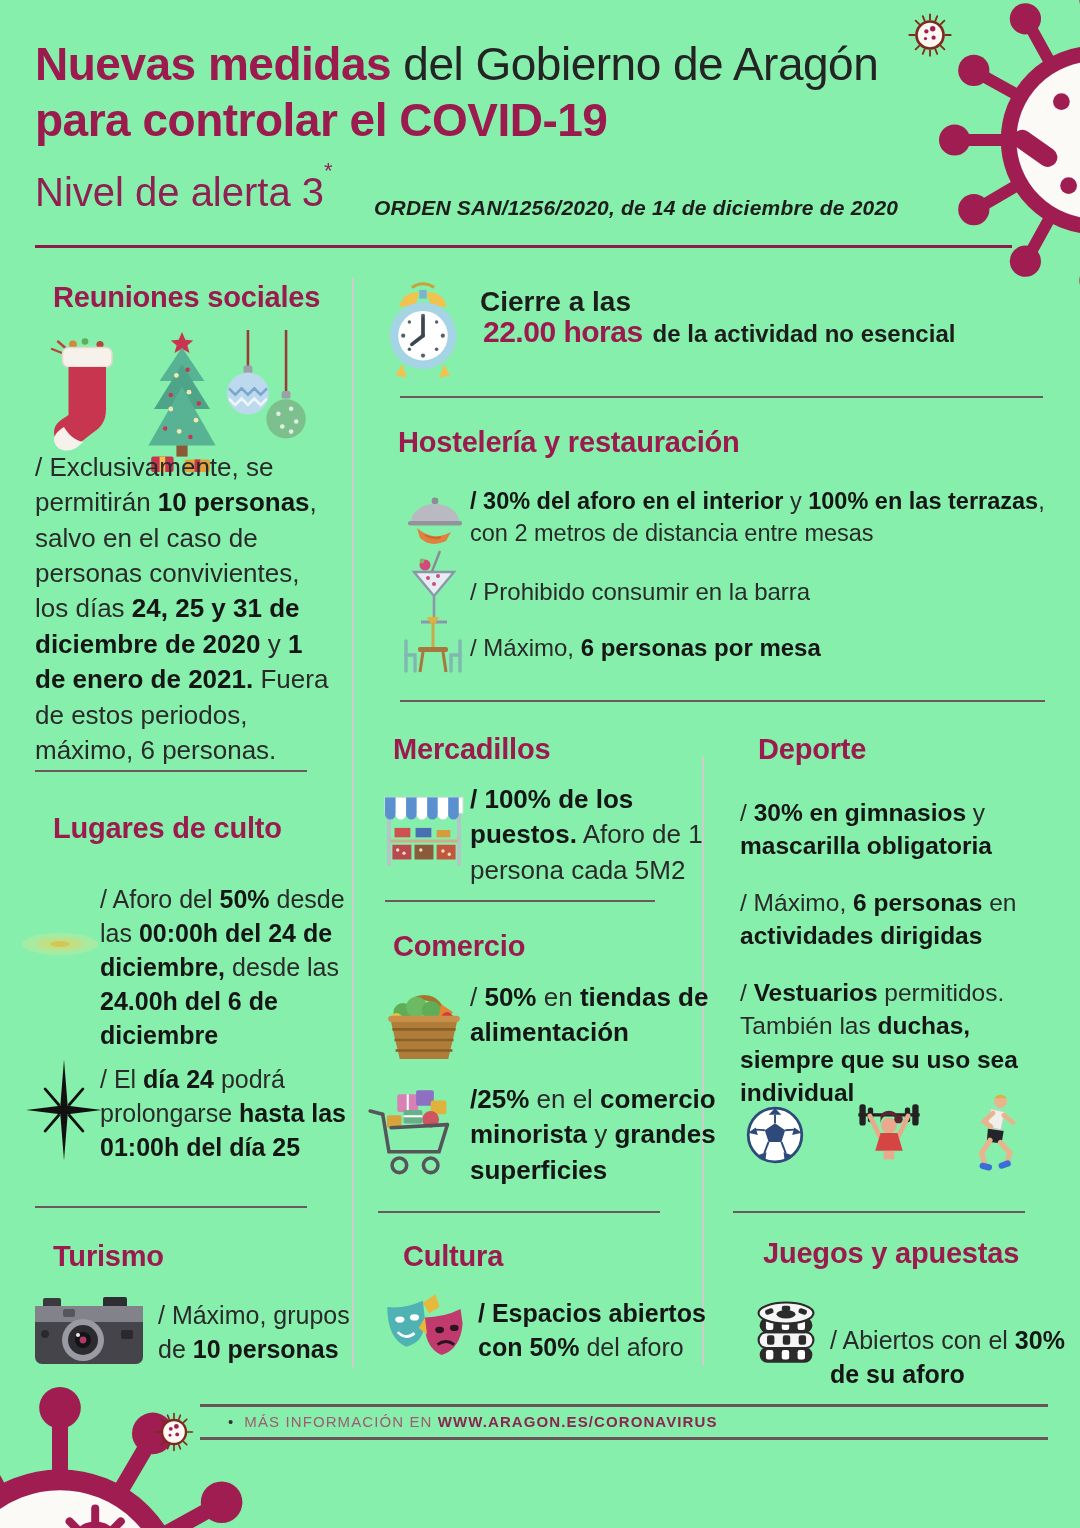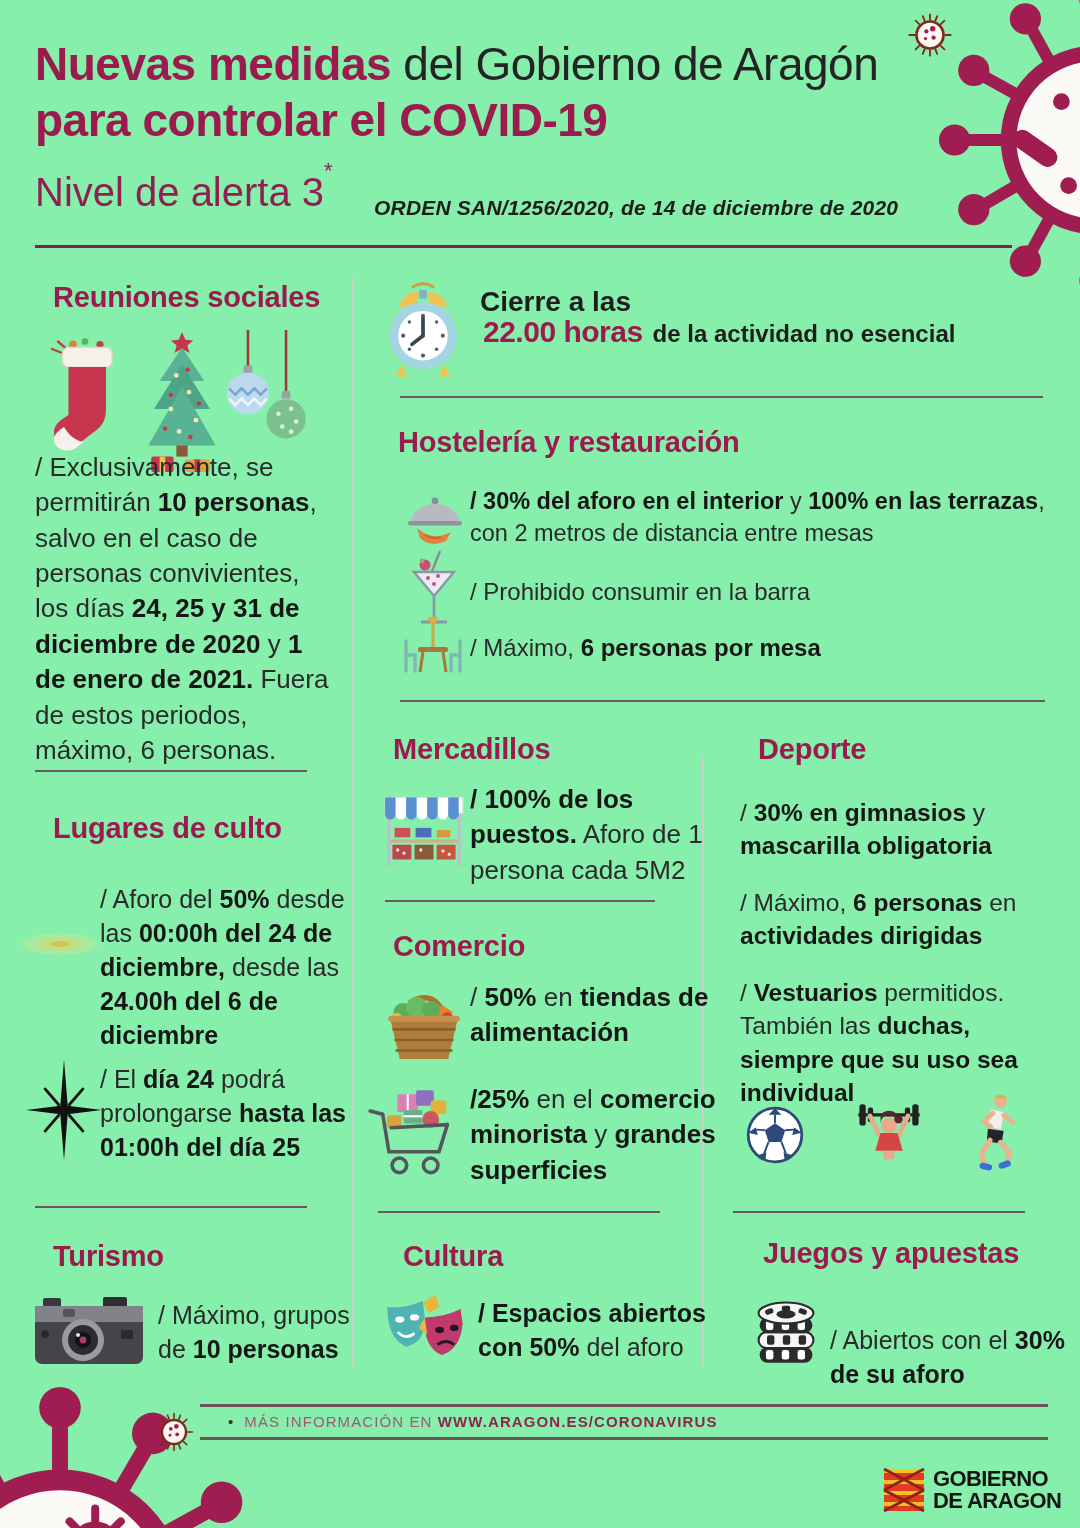--- a/index.html
+++ b/index.html
@@ -470,41 +470,20 @@
     </g>
   </svg>
   <div class="abs txt" style="left:830px;top:1323px;width:235px;"><span>/ Abiertos con el </span><span class="b">30% de su aforo</span></div>
 
   <div class="abs" style="left:200px;top:1404px;width:848px;height:3px;background:#6b5458;"></div>
   <div class="abs footer-info" style="left:228px;top:1413px;">
     <span class="bullet">•</span><span>MÁS INFORMACIÓN EN </span><span class="url">WWW.ARAGON.ES/CORONAVIRUS</span>
   </div>
   <div class="abs" style="left:200px;top:1437px;width:848px;height:3px;background:#6b5458;"></div>
 
-  <div class="abs logo" style="left:883px;top:1466px;">
-    <svg width="44" height="48" viewBox="0 0 44 48">
-      <rect x="1" y="3" width="40" height="42" fill="#f5c31e"></rect>
-      <g fill="#e23a24">
-        <rect x="1" y="7" width="40" height="7"></rect>
-          <rect x="1" y="18" width="40" height="7"></rect>
-        <rect x="1" y="29" width="40" height="7"></rect>
-          <rect x="1" y="40" width="40" height="5"></rect>
-      </g>
-      <g stroke="#8a2416" stroke-width="3">
-        <line x1="1" y1="3" x2="41" y2="24"></line>
-          <line x1="41" y1="3" x2="1" y2="24"></line>
-        <line x1="1" y1="24" x2="41" y2="45"></line>
-          <line x1="41" y1="24" x2="1" y2="45"></line>
-      </g>
-    </svg>
-    <div class="logo-text">
-      <div>GOBIERNO</div>
-      <div>DE ARAGON</div>
-    </div>
-  </div>
 
   <svg class="abs" style="left:-180px;top:1355px;" width="480" height="480" viewBox="0 0 300 300">
     <g stroke="#a01d52" stroke-width="10" stroke-linecap="round">
       <line x1="222" y1="150" x2="255" y2="150"></line>
         <line x1="212" y1="186" x2="241" y2="203"></line>
       <line x1="186" y1="212" x2="203" y2="241"></line>
         <line x1="150" y1="222" x2="150" y2="255"></line>
       <line x1="114" y1="212" x2="98" y2="241"></line>
         <line x1="88" y1="186" x2="59" y2="203"></line>
       <line x1="78" y1="150" x2="45" y2="150"></line>

